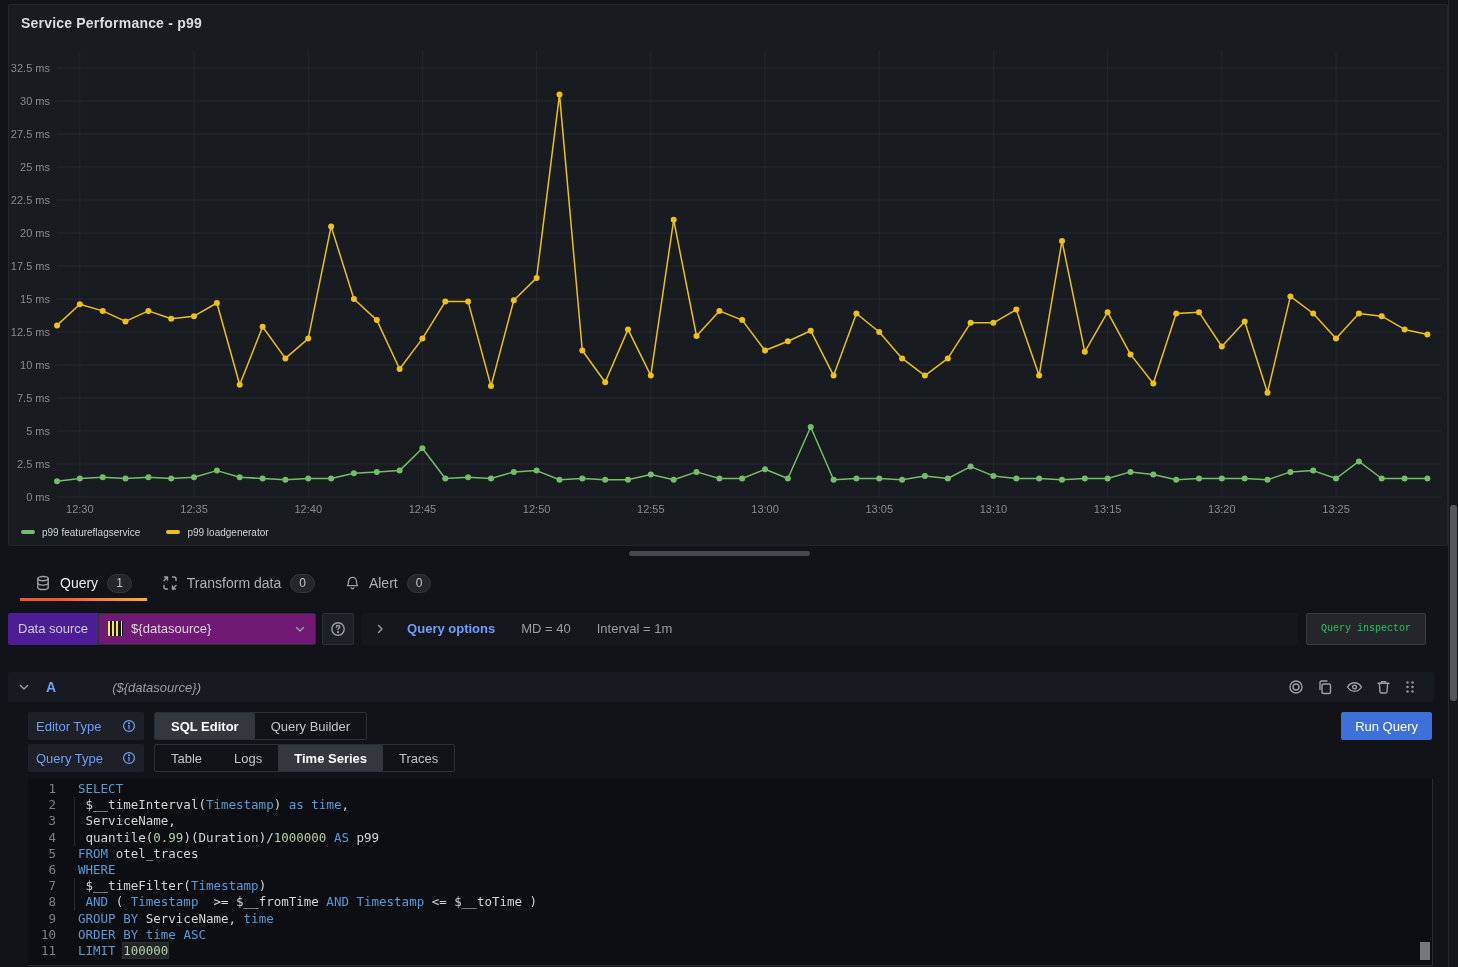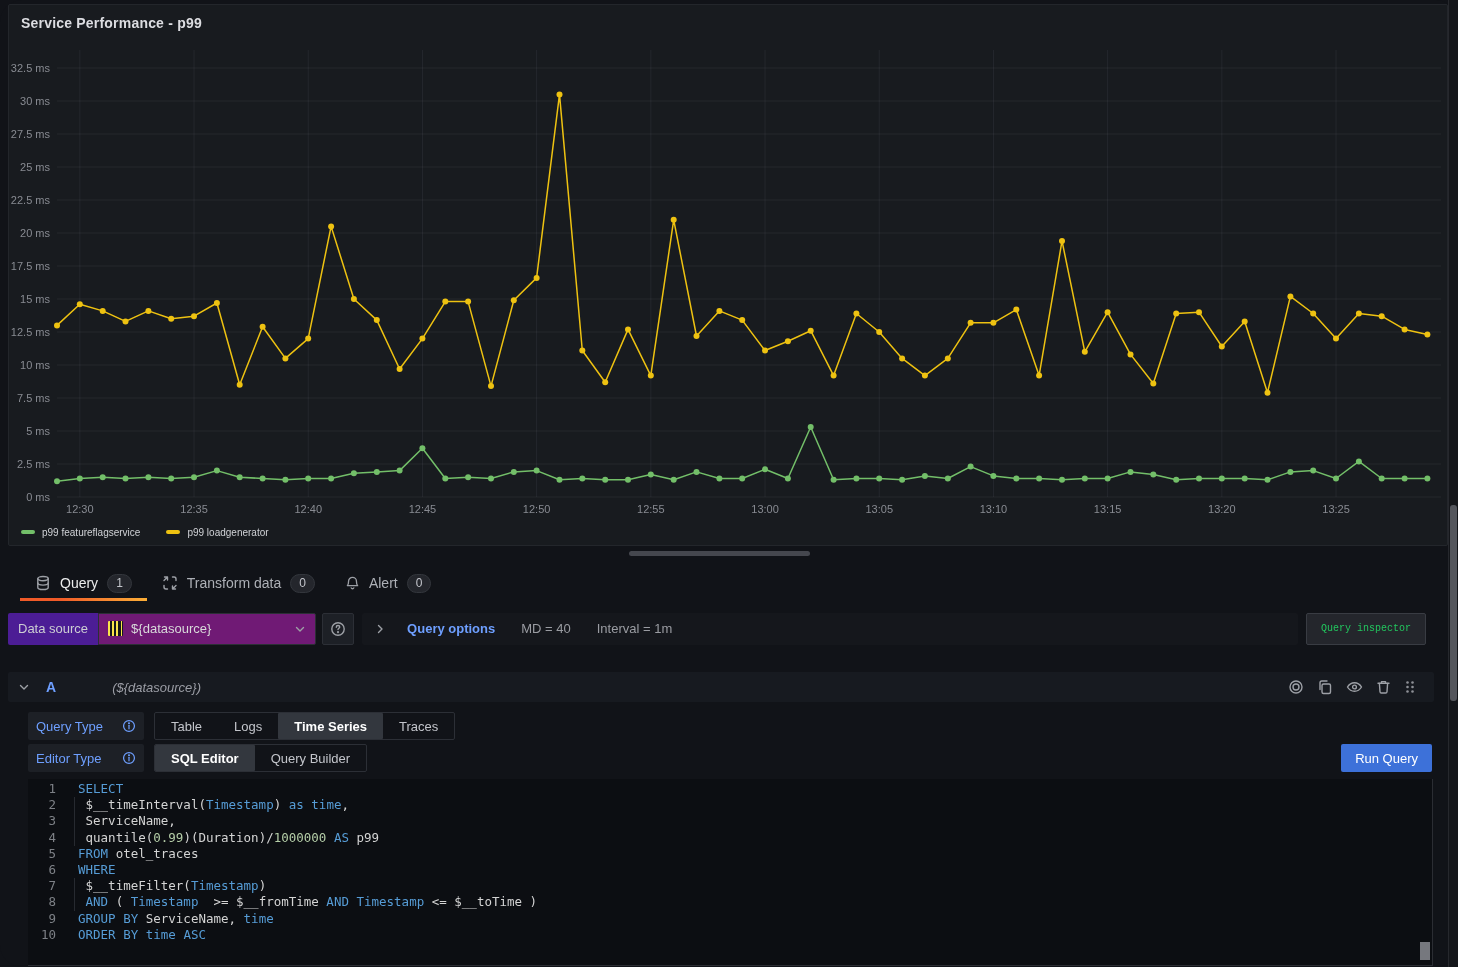--- a/index.html
+++ b/index.html
@@ -411,63 +411,64 @@
                 <circle cx="8.5" cy="12.5" r="1.3"></circle>
               </g>
             </svg>
         </span>
       </div>
     </div>
 
     <div class="qc-body">
       <div class="frow">
         <div class="flabel">
+          <span class="txt">Editor Type</span>
+          <svg class="uicon blue" width="14" height="14" viewBox="0 0 16 16">
+              <circle cx="8" cy="8" r="6.2"></circle>
+              <path d="M8 7.2v4"></path>
+              <circle cx="8" cy="4.8" r=".5" fill="#6e9fff"></circle>
+            </svg>
+        </div>
+        <div class="seg-group">
+          <div class="seg active">SQL Editor</div>
+          <div class="seg">Query Builder</div>
+        </div>
+        <button class="run-btn">Run Query</button>
+      </div>
+
+      <div class="frow">
+        <div class="flabel">
           <span class="txt">Query Type</span>
           <svg class="uicon blue" width="14" height="14" viewBox="0 0 16 16">
               <circle cx="8" cy="8" r="6.2"></circle>
               <path d="M8 7.2v4"></path>
               <circle cx="8" cy="4.8" r=".5" fill="#6e9fff"></circle>
             </svg>
         </div>
         <div class="seg-group">
           <div class="seg">Table</div>
           <div class="seg">Logs</div>
           <div class="seg active">Time Series</div>
           <div class="seg">Traces</div>
         </div>
-      </div>
-
-      <div class="frow">
-        <div class="flabel">
-          <span class="txt">Editor Type</span>
-          <svg class="uicon blue" width="14" height="14" viewBox="0 0 16 16">
-              <circle cx="8" cy="8" r="6.2"></circle>
-              <path d="M8 7.2v4"></path>
-              <circle cx="8" cy="4.8" r=".5" fill="#6e9fff"></circle>
-            </svg>
-        </div>
-        <div class="seg-group">
-          <div class="seg active">SQL Editor</div>
-          <div class="seg">Query Builder</div>
-        </div>
-        <button class="run-btn">Run Query</button>
       </div>
 
       <div class="code-editor">
         <div id="codeLines">
             <div class="cl"><span class="ln">1</span><span class="ct"><span class="tk-kw">SELECT</span></span></div>
             <div class="cl ig"><span class="ln">2</span><span class="ct"><span class="tk-d"> $__timeInterval(</span><span class="tk-kw">Timestamp</span><span class="tk-d">) </span><span class="tk-kw">as</span><span class="tk-d"> </span><span class="tk-kw">time</span><span class="tk-d">,</span></span></div>
             <div class="cl ig"><span class="ln">3</span><span class="ct"><span class="tk-d"> ServiceName,</span></span></div>
             <div class="cl ig"><span class="ln">4</span><span class="ct"><span class="tk-d"> quantile(</span><span class="tk-num">0.99</span><span class="tk-d">)(Duration)/</span><span class="tk-num">1000000</span><span class="tk-d"> </span><span class="tk-kw">AS</span><span class="tk-d"> p99</span></span></div>
             <div class="cl"><span class="ln">5</span><span class="ct"><span class="tk-kw">FROM</span><span class="tk-d"> otel_traces</span></span></div>
             <div class="cl"><span class="ln">6</span><span class="ct"><span class="tk-kw">WHERE</span></span></div>
             <div class="cl ig"><span class="ln">7</span><span class="ct"><span class="tk-d"> $__timeFilter(</span><span class="tk-kw">Timestamp</span><span class="tk-d">)</span></span></div>
             <div class="cl ig"><span class="ln">8</span><span class="ct"><span class="tk-d"> </span><span class="tk-kw">AND</span><span class="tk-d"> ( </span><span class="tk-kw">Timestamp</span><span class="tk-d">  &gt;= $__fromTime </span><span class="tk-kw">AND</span><span class="tk-d"> </span><span class="tk-kw">Timestamp</span><span class="tk-d"> &lt;= $__toTime )</span></span></div>
             <div class="cl"><span class="ln">9</span><span class="ct"><span class="tk-kw">GROUP BY</span><span class="tk-d"> ServiceName, </span><span class="tk-kw">time</span></span></div>
             <div class="cl"><span class="ln">10</span><span class="ct"><span class="tk-kw">ORDER BY</span><span class="tk-d"> </span><span class="tk-kw">time</span><span class="tk-d"> </span><span class="tk-kw">ASC</span></span></div>
+            <div class="cl"><span class="ln">11</span><span class="ct"><span class="tk-kw">LIMIT</span><span class="tk-d"> </span><span class="tk-num sel">100000</span></span></div>
           </div>
         <div class="esb">
           <div class="esb-thumb"></div>
         </div>
       </div>
     </div>
   </div>
 
   <div class="pagebar">
     <div class="pagebar-thumb"></div>

